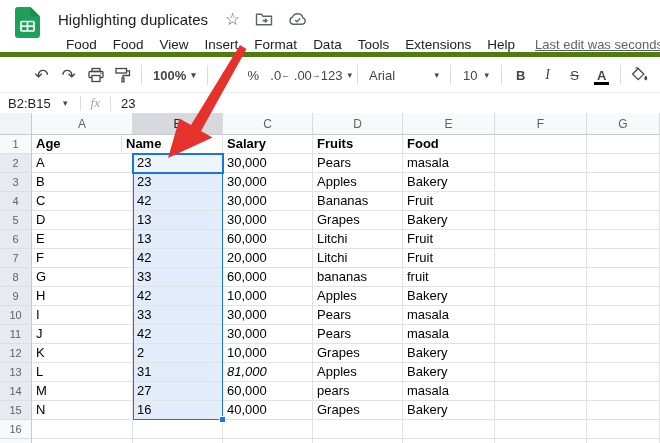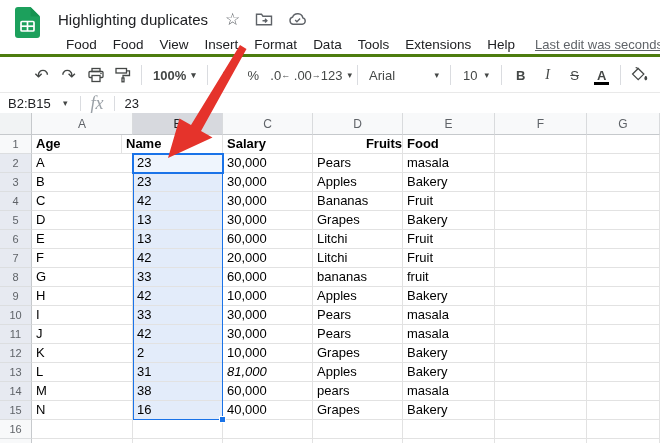--- a/index.html
+++ b/index.html
@@ -2,21 +2,21 @@
 <html><head>
 <meta charset="utf-8">
 <style>
   * { margin:0; padding:0; box-sizing:border-box; }
   html,body { background:#fff; }
   #app {
     position:relative; width:660px; height:443px; overflow:hidden; background:#fff;
     font-family:"Liberation Sans", sans-serif; color:#202124;
   }
   
-  .titlebar { position:absolute; top:0; left:0; width:660px; height:57px; border-bottom:3px solid #4d7c0f; background:#fff; }
+  .titlebar { position:absolute; top:0; left:0; width:660px; height:57px; border-bottom:5px solid #4d7c0f; background:#fff; }
   .logo { position:absolute; left:15px; top:7px; width:25px; height:31px; }
   .title-row { position:absolute; left:58px; top:7px; height:24px; display:flex; align-items:center; }
   .doc-title { font-size:15px; color:#202124; white-space:nowrap; }
   .tb-ic { margin-left:15px; color:#5f6368; display:flex; align-items:center; }
   .star { font-size:17px; line-height:17px; margin-left:17px; }
   .menu-row { position:absolute; left:58px; top:33px; height:23px; display:flex; align-items:center; font-size:13.5px; }
   .menu-item { padding:0 8px; height:22px; line-height:22px; border-radius:4px; cursor:default; white-space:nowrap; }
   .last-edit { margin-left:12px; font-size:13px; color:#5f6368; text-decoration:underline; white-space:nowrap; }
   
   .toolbar { position:absolute; top:58px; left:0; width:660px; height:34px; display:flex; align-items:center; padding-left:28px; color:#444746; background:#fff; }
@@ -29,21 +29,21 @@
   .font-dd { width:82px; display:flex; align-items:center; justify-content:space-between; padding:0 6px; height:26px; border-radius:4px; font-size:13px; }
   .size-dd { width:40px; display:flex; align-items:center; justify-content:space-between; padding:0 7px; height:26px; font-size:13px; }
   .bold-b { font-weight:700; }
   .ital-i { font-style:italic; font-family:"Liberation Serif", serif; font-size:14px; }
   .strike-s { text-decoration:line-through; }
   .tcol { position:relative; font-weight:600; }
   .tcol::after { content:""; position:absolute; left:6px; right:6px; bottom:3px; height:3px; background:#000; }
   
   .fbar { position:absolute; top:92px; left:0; width:660px; height:21px; display:flex; align-items:center; border-top:1px solid #e9e9e9; background:#fff; font-size:13px; }
   .namebox { width:58px; padding-left:8px; color:#202124; }
-  .fx { font-family:"Liberation Serif", serif; font-style:italic; color:#9aa0a6; font-size:18px; padding:0 10px; }
+  .fx { font-family:"Liberation Serif", serif; font-style:italic; color:#9aa0a6; font-size:13px; padding:0 10px; }
   .fval { padding-left:10px; color:#202124; }
   .fdiv { width:1px; height:15px; background:#dadce0; }
   
   #grid { position:absolute; top:113px; left:0; width:660px; height:330px; overflow:hidden; font-size:13px; background:#fff; }
   .grow { display:flex; height:19px; }
   .grow.head { height:22px; }
   .ch, .rh { flex:none; background:#f8f9fa; color:#5f6368; display:flex; align-items:center; justify-content:center; }
   .ch { font-size:12px; border-right:1px solid #d9dbdd; border-bottom:1px solid #c6c9cc; }
   .ch.corner { border-right:1px solid #c6c9cc; background:#f1f3f4; }
   .ch.selcol { background:#d7d9de; color:#202124; }
@@ -188,21 +188,21 @@
           <div class="ch" style="width: 90px;">D</div>
           <div class="ch" style="width: 92px;">E</div>
           <div class="ch" style="width: 92px;">F</div>
           <div class="ch" style="width: 73px;">G</div>
         </div>
         <div class="grow">
           <div class="rh" style="width: 32px;">1</div>
           <div class="cell b" style="width: 90px;">Age</div>
           <div class="cell b" style="width: 101px;">Name</div>
           <div class="cell b" style="width: 90px;">Salary</div>
-          <div class="cell b" style="width: 90px; text-align: right;">Fruits</div>
+          <div class="cell b" style="width: 90px;">Fruits</div>
           <div class="cell b" style="width: 92px;">Food</div>
           <div class="cell b" style="width: 92px;"></div>
           <div class="cell b" style="width: 73px;"></div>
         </div>
         <div class="grow">
           <div class="rh selrow" style="width: 32px;">2</div>
           <div class="cell" style="width: 101px;">A</div>
           <div class="cell sel active" style="width: 90px;">23</div>
           <div class="cell" style="width: 90px;">30,000</div>
           <div class="cell" style="width: 90px;">Pears</div>
@@ -316,21 +316,21 @@
           <div class="cell sel" style="width: 90px;">31</div>
           <div class="cell" style="width: 90px; font-style: italic;">81,000</div>
           <div class="cell" style="width: 90px;">Apples</div>
           <div class="cell" style="width: 92px;">Bakery</div>
           <div class="cell" style="width: 92px;"></div>
           <div class="cell" style="width: 73px;"></div>
         </div>
         <div class="grow">
           <div class="rh selrow" style="width: 32px;">14</div>
           <div class="cell" style="width: 101px;">M</div>
-          <div class="cell sel" style="width: 90px;">38</div>
+          <div class="cell sel" style="width: 90px;">27</div>
           <div class="cell" style="width: 90px;">60,000</div>
           <div class="cell" style="width: 90px;">pears</div>
           <div class="cell" style="width: 92px;">masala</div>
           <div class="cell" style="width: 92px;"></div>
           <div class="cell" style="width: 73px;"></div>
         </div>
         <div class="grow">
           <div class="rh selrow" style="width: 32px;">15</div>
           <div class="cell" style="width: 101px;">N</div>
           <div class="cell sel" style="width: 90px;">16</div>

